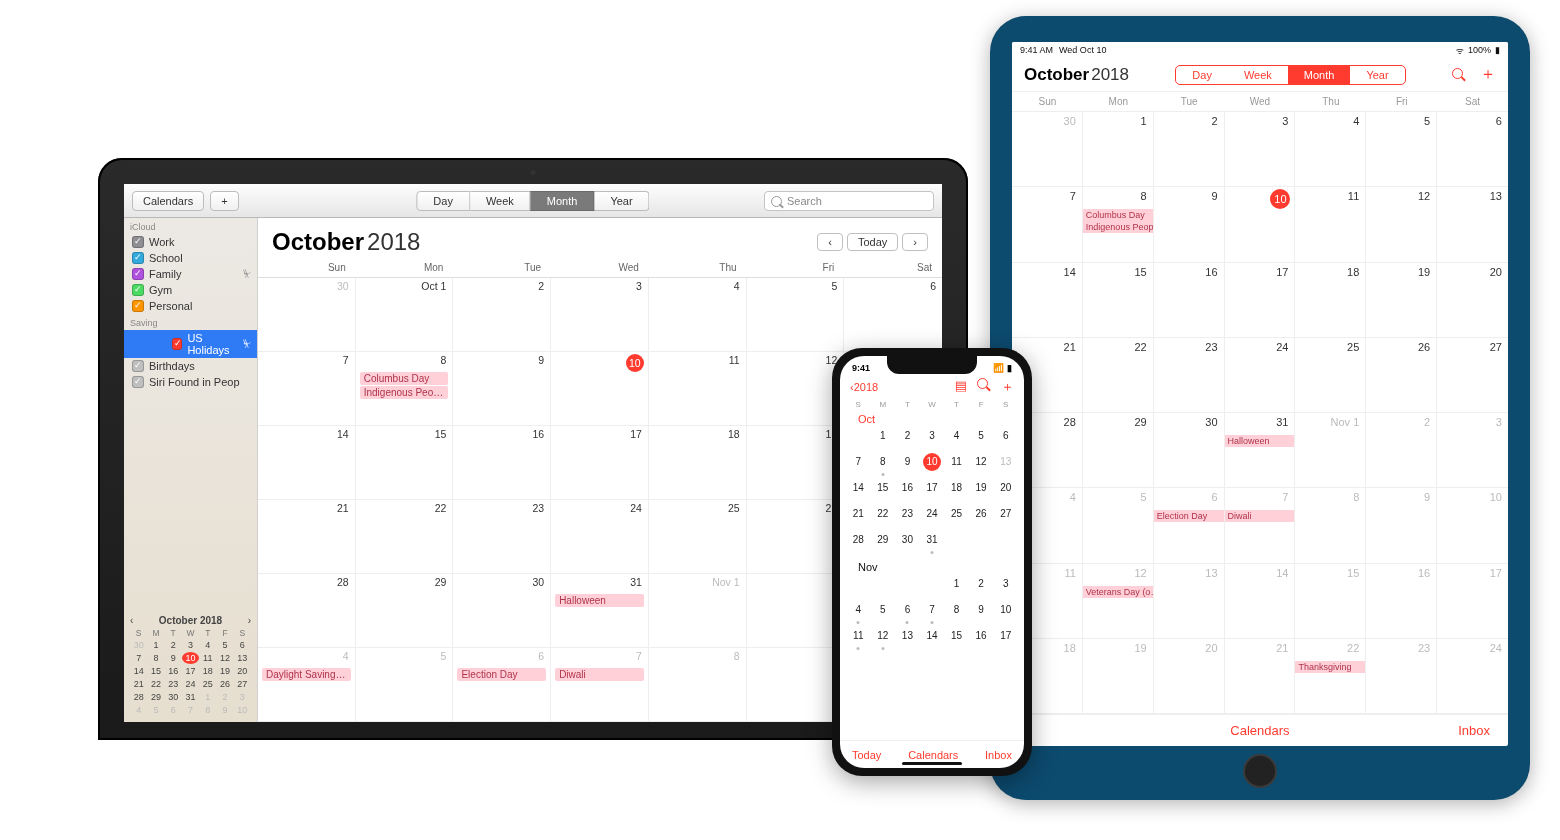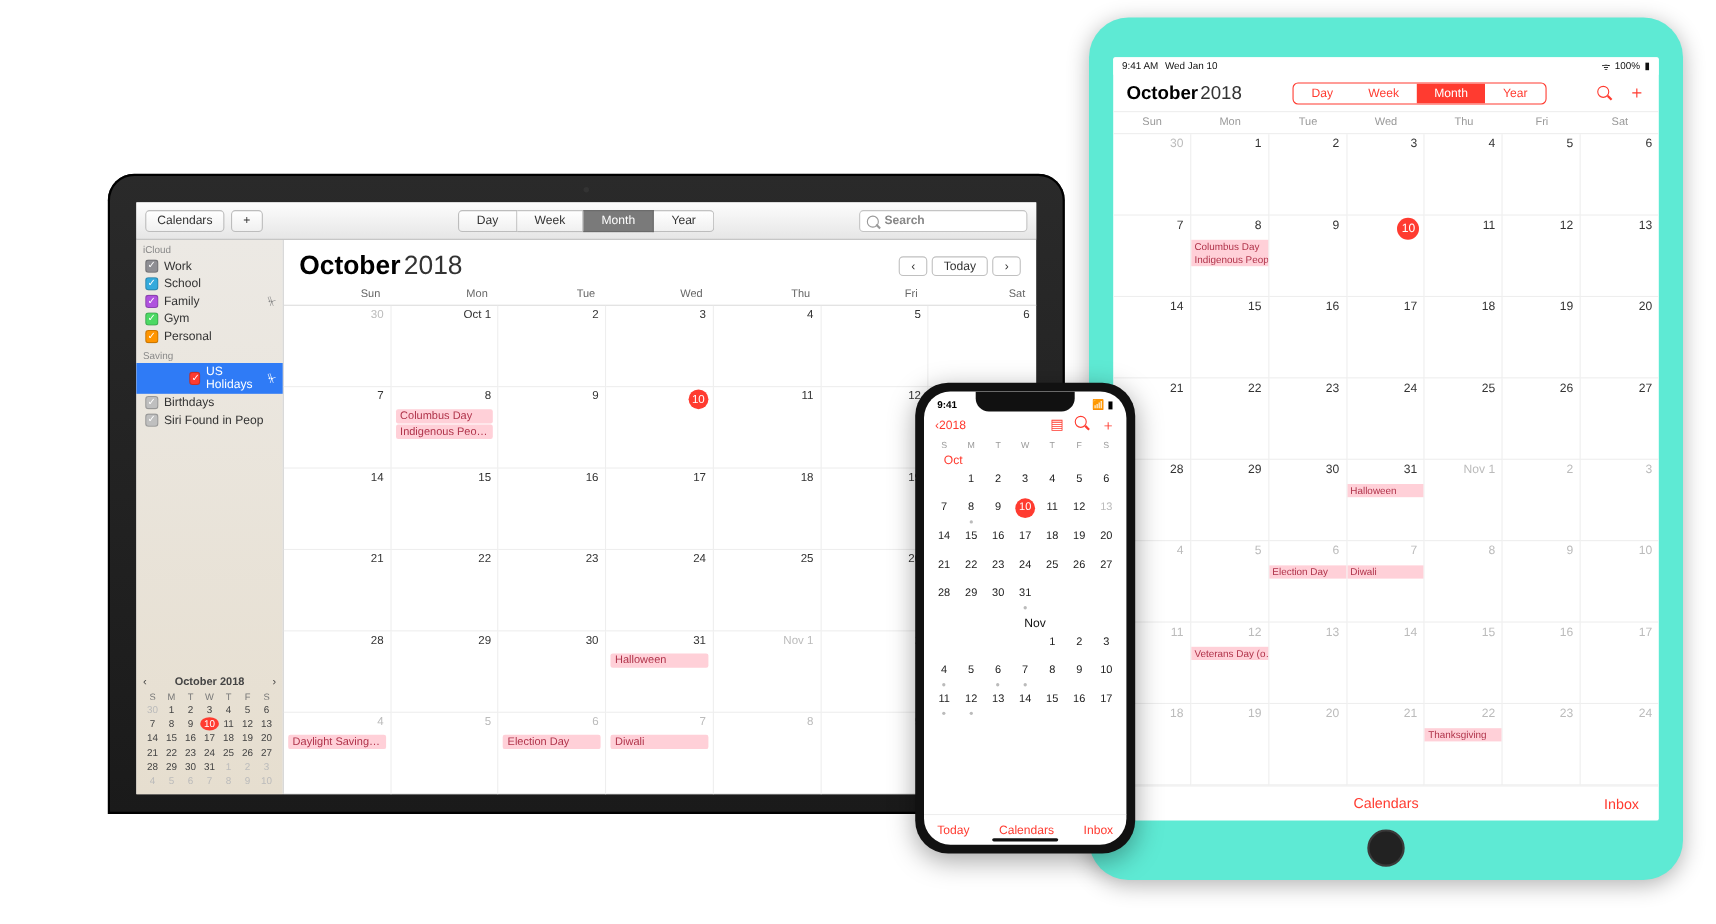--- a/index.html
+++ b/index.html
@@ -61,29 +61,28 @@
     font-size:11px;
     background:linear-gradient(#ffffff,#f0f0f0);
     color:#333;
   }
   .tool-seg .seg + .seg{border-left:none;}
   .tool-seg .seg:first-child{border-radius:4px 0 0 4px;}
   .tool-seg .seg:last-child{border-radius:0 4px 4px 0;}
   .tool-seg .seg.active{background:#7a7a7a;color:#fff;border-color:#6a6a6a;}
   .mac-search {
     margin-left:auto;
-    width:153px;
+    width:170px;
     border:1px solid #c4c4c4;
     border-radius:4px;
     background:#fff;
     font-size:11px;
     color:#888;
     padding:3px 6px 3px 22px;
     position:relative;
-    font-weight:bold;
   }
   .mac-search::before{
     content:"";
     position:absolute;left:6px;top:4px;width:9px;height:9px;
     border:1.5px solid #999;border-radius:50%;
   }
   .mac-search::after{
     content:"";
     position:absolute;left:14px;top:13px;width:5px;height:1.5px;
     background:#999;transform:rotate(45deg);
@@ -139,23 +138,23 @@
     border-top:1px solid #888;
   }
   .mac-notch{position:absolute;top:0;left:50%;transform:translateX(-50%);width:110px;height:10px;border-radius:0 0 10px 10px;background:#c0c0c0;}
   .mac-label{position:absolute;left:50%;top:18px;transform:translateX(-50%);font-size:10px;color:#5a5a5a;letter-spacing:.5px;}
 
   
   .ipad {
     position:absolute;
     left:990px; top:16px;
     width:540px; height:784px;
-    background:#5eead4;
+    background:#0c4a6e;
     border-radius:36px;
-    padding:36px 22px 54px 22px;
+    padding:26px 22px 54px 22px;
     box-shadow:0 4px 20px rgba(0,0,0,.3);
   }
   .ipad-screen{
     width:100%;height:100%;
     background:#fff;
     display:flex;flex-direction:column;
     font-size:11px;
     border-radius:2px;
     overflow:hidden;
   }
@@ -203,21 +202,21 @@
     display:flex;flex-direction:column;
     font-size:9.5px;
   }
   .iphone-notch{position:absolute;top:0;left:50%;transform:translateX(-50%);width:90px;height:18px;background:#111;border-radius:0 0 12px 12px;z-index:5;}
   .iphone-status{height:20px;display:flex;justify-content:space-between;align-items:center;padding:3px 12px 0;font-size:9px;font-weight:600;}
   .iphone-top{display:flex;align-items:center;padding:2px 10px 4px;color:#ff3b30;gap:4px;}
   .iphone-top .back{font-size:11px;display:flex;align-items:center;}
   .iphone-top .icons{margin-left:auto;display:flex;gap:10px;font-size:13px;}
   .iphone-dow{display:grid;grid-template-columns:repeat(7,1fr);text-align:center;font-size:8px;color:#999;padding:0 6px;}
   .iphone-month-label{font-size:11px;font-weight:400;color:#ff3b30;padding:4px 0 2px 18px;}
-  .iphone-month-label.black{color:#111;text-align:center;}
+  .iphone-month-label.black{color:#111;}
   .iphone-grid{display:grid;grid-template-columns:repeat(7,1fr);text-align:center;padding:0 6px;}
   .iphone-grid .cell{height:26px;position:relative;font-size:10px;color:#222;}
   .iphone-grid .cell.other{color:#bbb;}
   .iphone-grid .cell .n{display:inline-block;width:18px;height:18px;line-height:18px;}
   .iphone-grid .cell.today .n{background:#ff3b30;color:#fff;border-radius:50%;}
   .iphone-grid .cell.dot::after{content:"";position:absolute;left:50%;bottom:3px;transform:translateX(-50%);width:3px;height:3px;background:#bbb;border-radius:50%;}
   .iphone-bottom{height:28px;border-top:1px solid #eee;display:flex;justify-content:space-between;align-items:center;padding:0 12px;color:#ff3b30;font-size:11px;margin-top:auto;}
   .iphone-homebar{position:absolute;bottom:3px;left:50%;transform:translateX(-50%);width:60px;height:3px;border-radius:2px;background:#111;}
   .plus-icon::before{content:"＋";font-weight:400;}
   .search-ic{width:14px;height:14px;position:relative;display:inline-block;}
@@ -505,21 +504,21 @@
         </div>
       </div>
     </div>
   </div>
 </div>
 
 <div class="ipad">
   <div class="ipad-screen">
     <div class="ipad-status">
       <span>9:41 AM</span>
-      <span style="margin-left:6px;">Wed Jan 10</span>
+      <span style="margin-left:6px;">Wed Oct 10</span>
       <div class="right">
         <span>ᯤ</span>
         <span>100%</span>
         <span>▮</span>
       </div>
     </div>
     <div class="ipad-top">
       <div class="ipad-title">
         <span class="mon">October</span><span class="yr">2018</span>
       </div>

